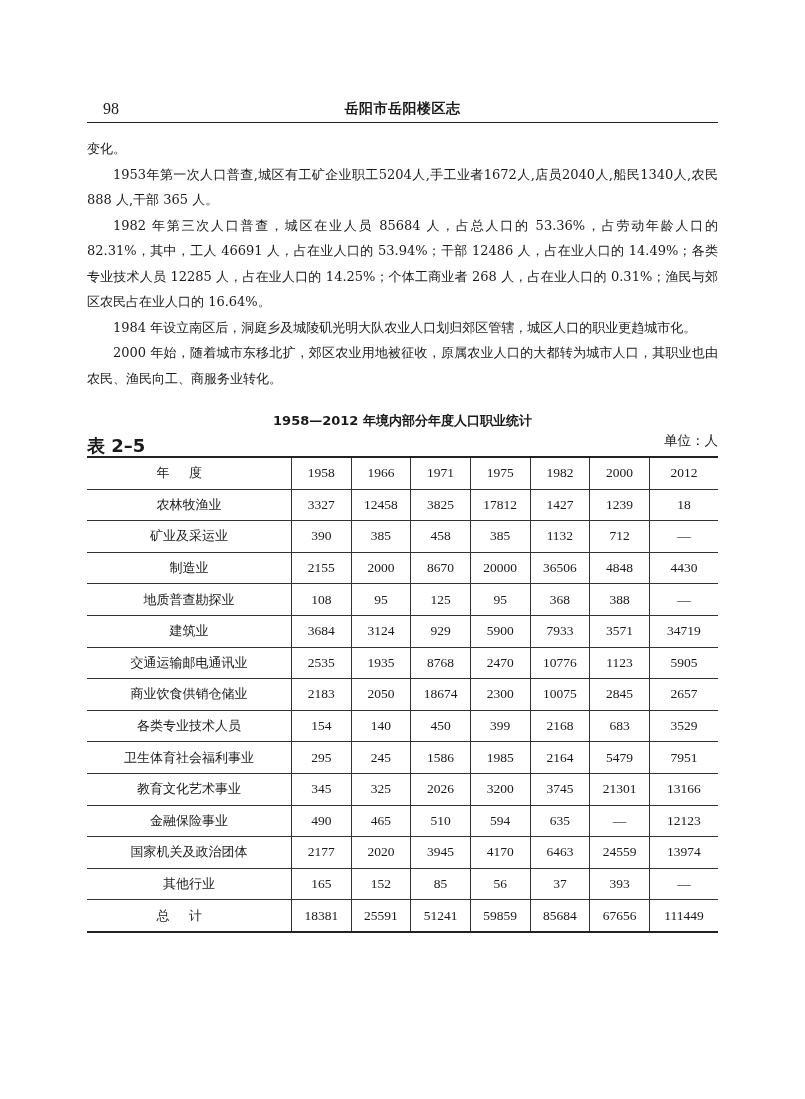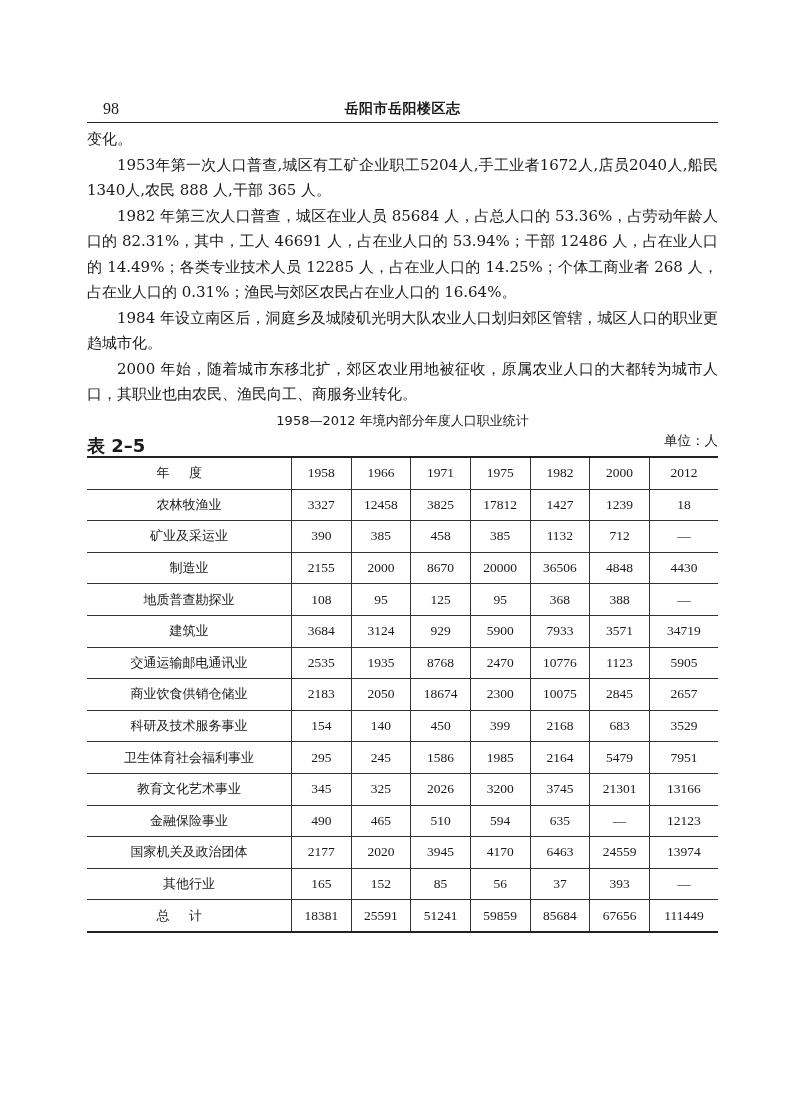--- a/index.html
+++ b/index.html
@@ -4,26 +4,26 @@
 <style>
   html, body { margin: 0; padding: 0; background: #ffffff; }
   body { width: 805px; height: 1099px; position: relative; overflow: hidden;
          font-family: "DejaVu Serif", "Liberation Serif", serif; color: #1a1a1a; }
   .page-header { position: absolute; left: 87px; top: 96px; width: 631px; height: 26px;
                  border-bottom: 1.5px solid #222; }
   .page-num { position: absolute; left: 16px; top: 4px; font-size: 16px;
               font-family: "Liberation Serif", serif; }
   .book-title { position: absolute; left: 0; right: 0; top: 4px; text-align: center;
                 font-size: 14px; font-weight: bold; font-family: "DejaVu Sans", sans-serif; letter-spacing: 0.5px; }
-  .body-text { position: absolute; left: 87px; top: 127px; width: 631px;
-               font-size: 15px; line-height: 25.5px; }
+  .body-text { position: absolute; left: 87px; top: 136px; width: 631px;
+               font-size: 13px; line-height: 25.5px; }
   .body-text p { margin: 0; text-align: justify; }
   .body-text p.indent { text-indent: 2em; }
   .table-title { position: absolute; left: 87px; width: 631px; top: 412px; text-align: center;
-                 font-family: "DejaVu Sans", sans-serif; font-weight: normal; font-size: 13px; }
+                 font-family: "DejaVu Sans", sans-serif; font-weight: bold; font-size: 13px; }
   .table-no { position: absolute; left: 87px; top: 434px; font-family: "DejaVu Sans", sans-serif;
               font-size: 18px; font-weight: bold; }
   .table-unit { position: absolute; right: 87px; top: 432px; font-size: 13.5px; }
   table.stats { position: absolute; left: 87px; top: 456px; width: 631px; border-collapse: collapse;
                 font-family: "Liberation Serif", serif; font-size: 13.5px; }
   table.stats th, table.stats td { height: 30.6px; padding: 0; text-align: center; vertical-align: middle;
                 border-top: 1px solid #333; border-left: 1px solid #333; font-weight: normal; }
   table.stats tr > *:first-child { border-left: none; width: 204px; font-family: "DejaVu Serif", serif; font-size: 13px; }
   table.stats thead th { border-top: 2.5px solid #222; }
   table.stats tbody tr:last-child td { border-bottom: 2.5px solid #222; }
@@ -127,21 +127,21 @@
         <td><span>商业饮食供销仓储业</span></td>
         <td>2183</td>
         <td>2050</td>
         <td>18674</td>
         <td>2300</td>
         <td>10075</td>
         <td>2845</td>
         <td>2657</td>
       </tr>
       <tr>
-        <td><span>科研及技术服务事业</span></td>
+        <td><span>各类专业技术人员</span></td>
         <td>154</td>
         <td>140</td>
         <td>450</td>
         <td>399</td>
         <td>2168</td>
         <td>683</td>
         <td>3529</td>
       </tr>
       <tr>
         <td><span>卫生体育社会福利事业</span></td>

